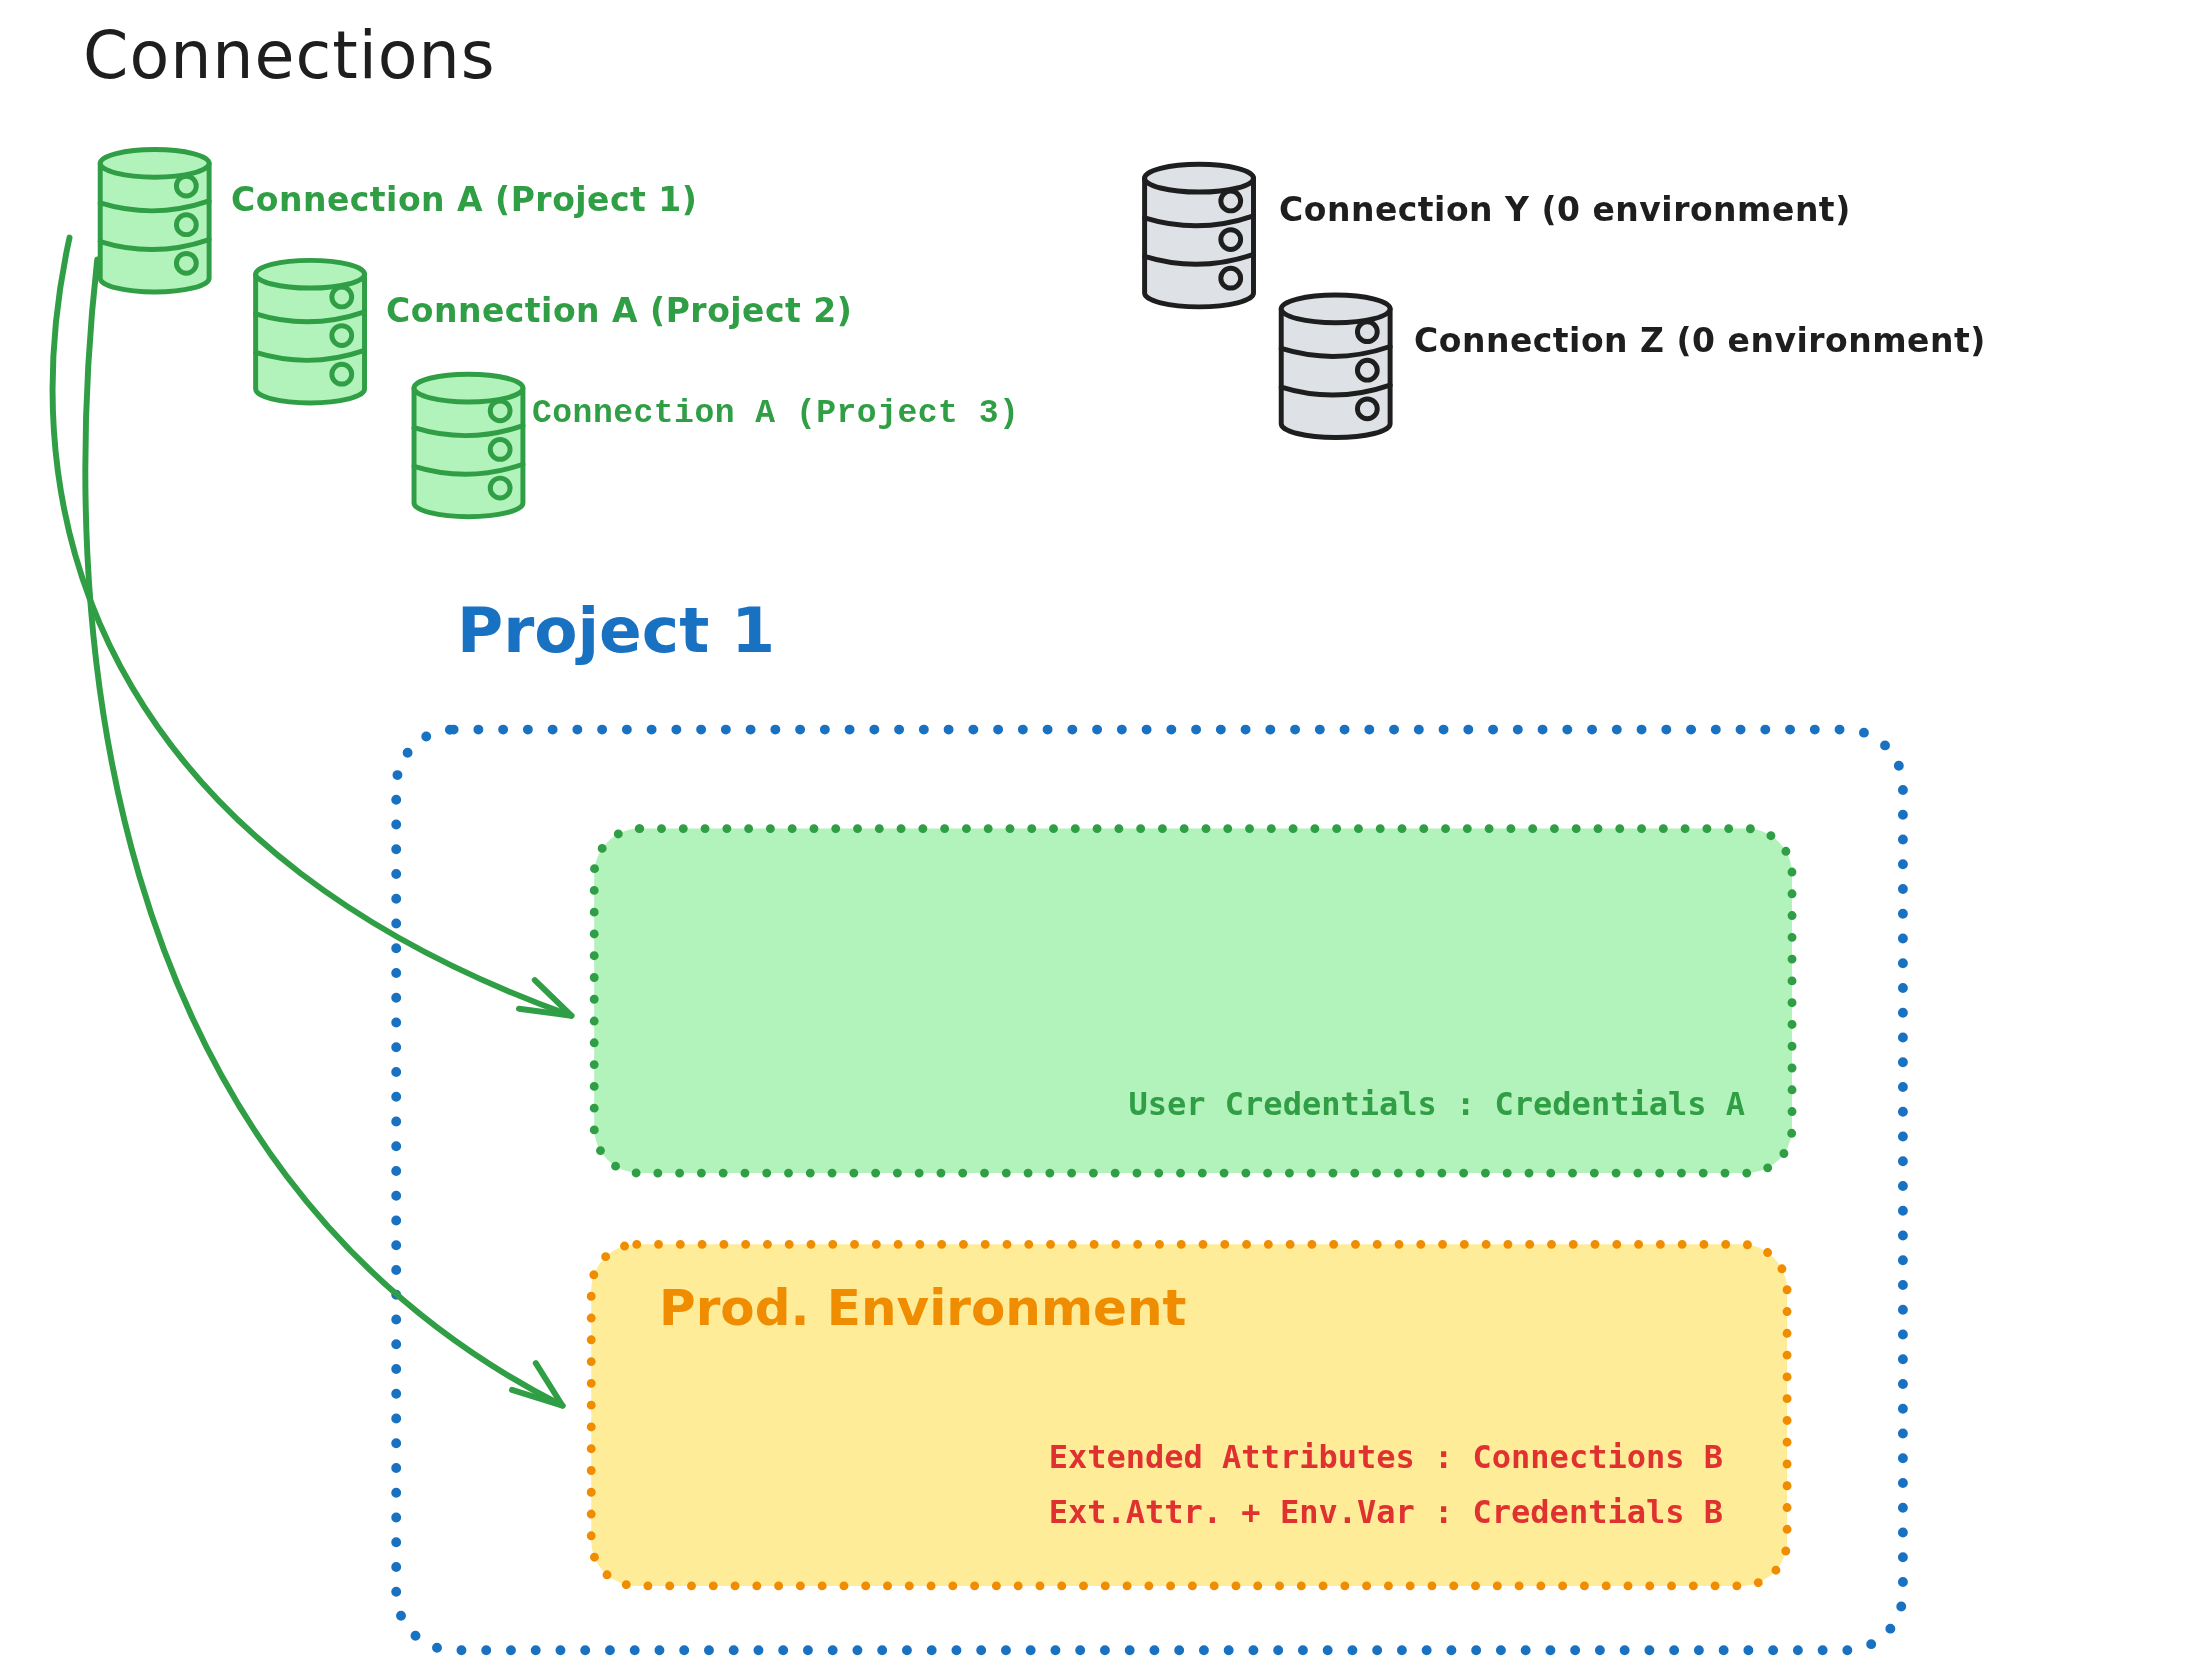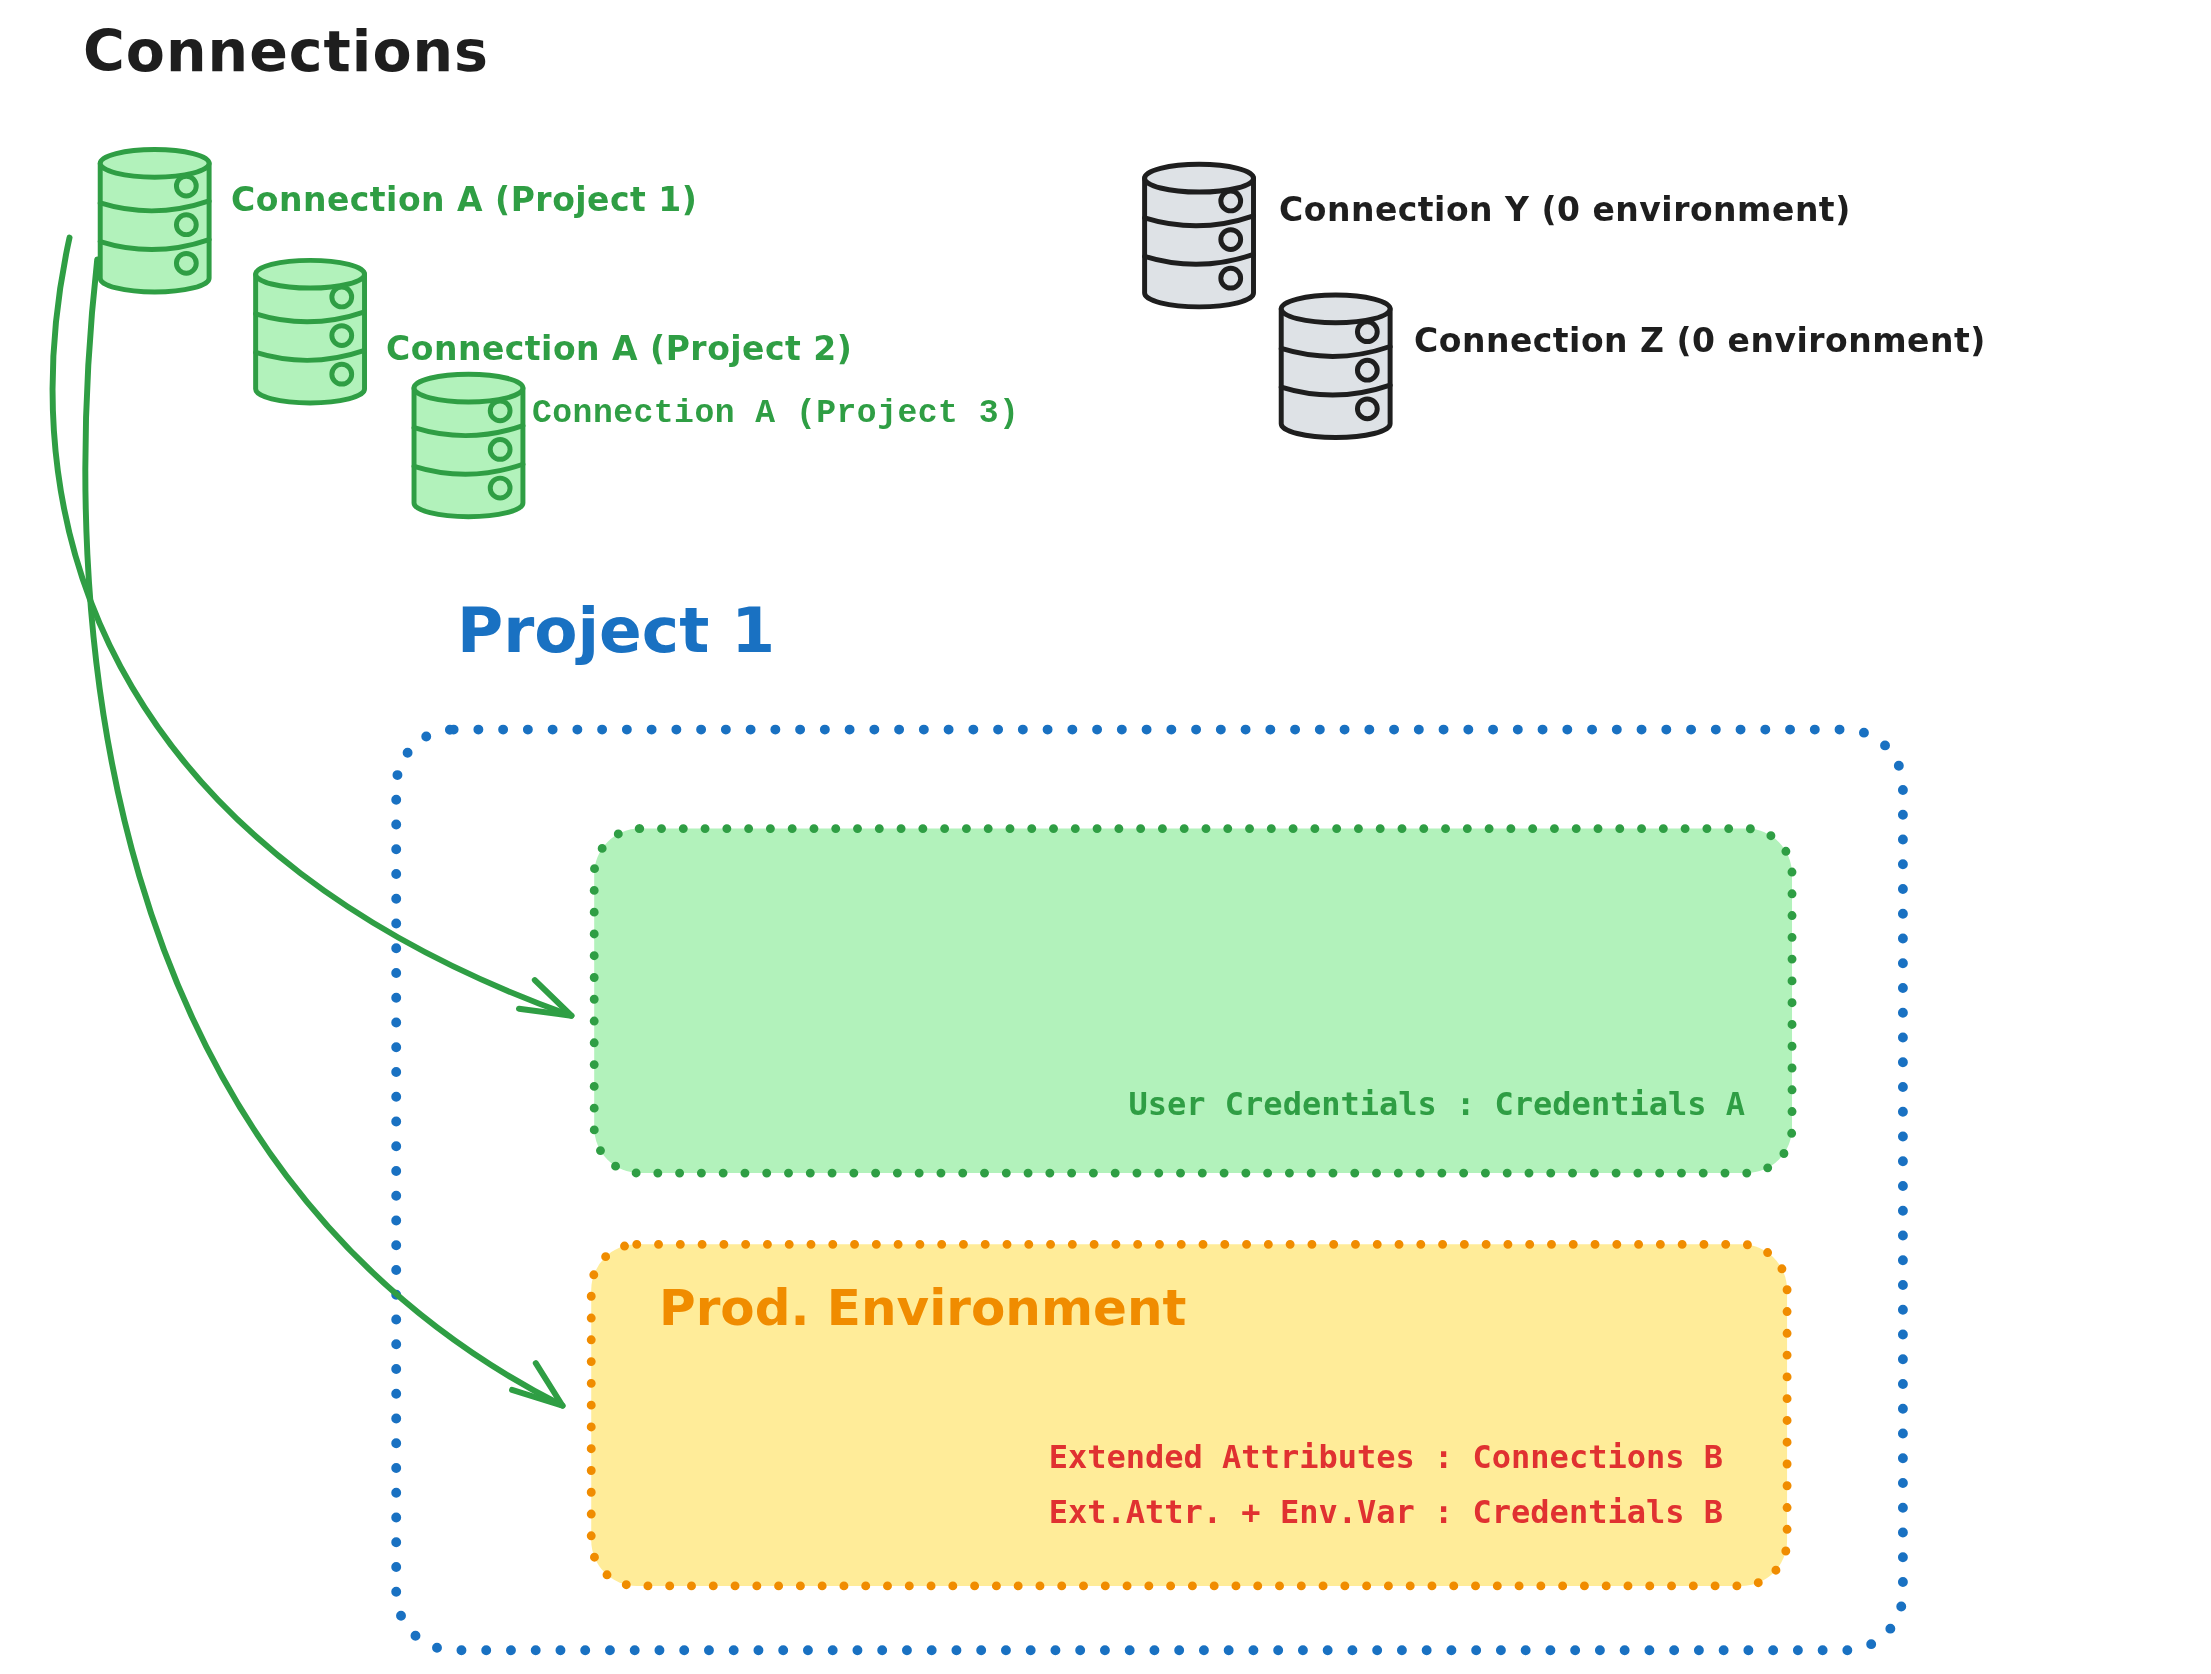--- a/index.html
+++ b/index.html
@@ -33,21 +33,21 @@
     fill: none; stroke: var(--green);
     stroke-width: 6; stroke-linecap: round; stroke-linejoin: round;
   }
   .db-green { fill: var(--green-fill); stroke: var(--green); }
   .db-gray  { fill: var(--gray-fill);  stroke: var(--black); }
 
   
   .txt { position: absolute; z-index: 1; white-space: nowrap; }
   .heading {
     left: 83px; top: 18px;
-    font-size: 57px; font-weight: 700; letter-spacing: 1px;
+    font-size: 65px; font-weight: 400; letter-spacing: 1px;
     color: var(--black);
   }
   .db-label { font-size: 33px; font-weight: 600; letter-spacing: 0.5px; }
   .db-label.green { color: var(--green); }
   .db-label.black { color: var(--black); }
   .project-title {
     left: 457px; top: 594px;
     font-size: 63px; font-weight: 700; color: var(--blue);
   }
   .env-title { font-size: 50px; font-weight: 600; }
@@ -98,21 +98,21 @@
     <use href="#db" x="252" y="260" class="db-green"></use>
     <use href="#db" x="412" y="375" class="db-green"></use>
 
     <use href="#db" x="1150" y="163" class="db-gray"></use>
     <use href="#db" x="1288" y="295" class="db-gray"></use>
   </svg>
 
   <div class="txt heading">Connections</div>
 
   <div class="txt db-label green" style="left:231px; top:180px;">Connection A (Project 1)</div>
-  <div class="txt db-label green" style="left:386px; top:291px;margin-top:38px;">Connection A (Project 2)</div>
+  <div class="txt db-label green" style="left:386px; top:291px;">Connection A (Project 2)</div>
   <div class="txt db-label green" style="left:532px; top:395px;font-family:Liberation Mono, monospace;">Connection A (Project 3)</div>
 
   <div class="txt db-label black" style="left:1279px; top:190px;">Connection Y (0 environment)</div>
   <div class="txt db-label black" style="left:1414px; top:321px;">Connection Z (0 environment)</div>
 
   <div class="txt project-title">Project 1</div>
 
   <div class="txt mono cred-dev">User Credentials : Credentials A</div>
 
   <div class="txt env-title prod">Prod. Environment</div>

